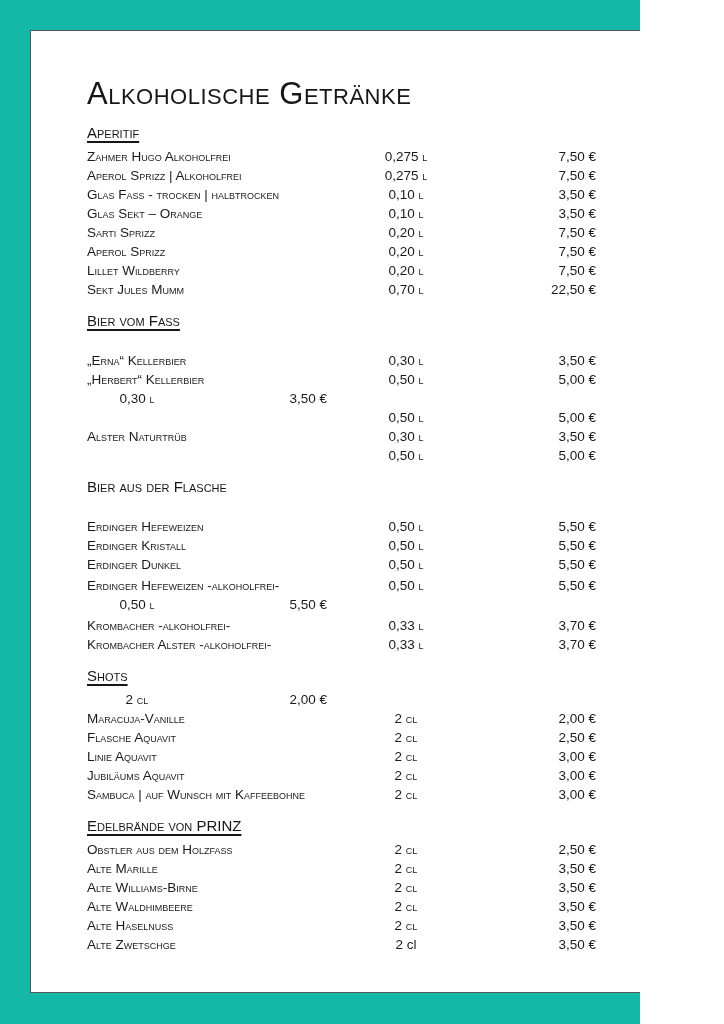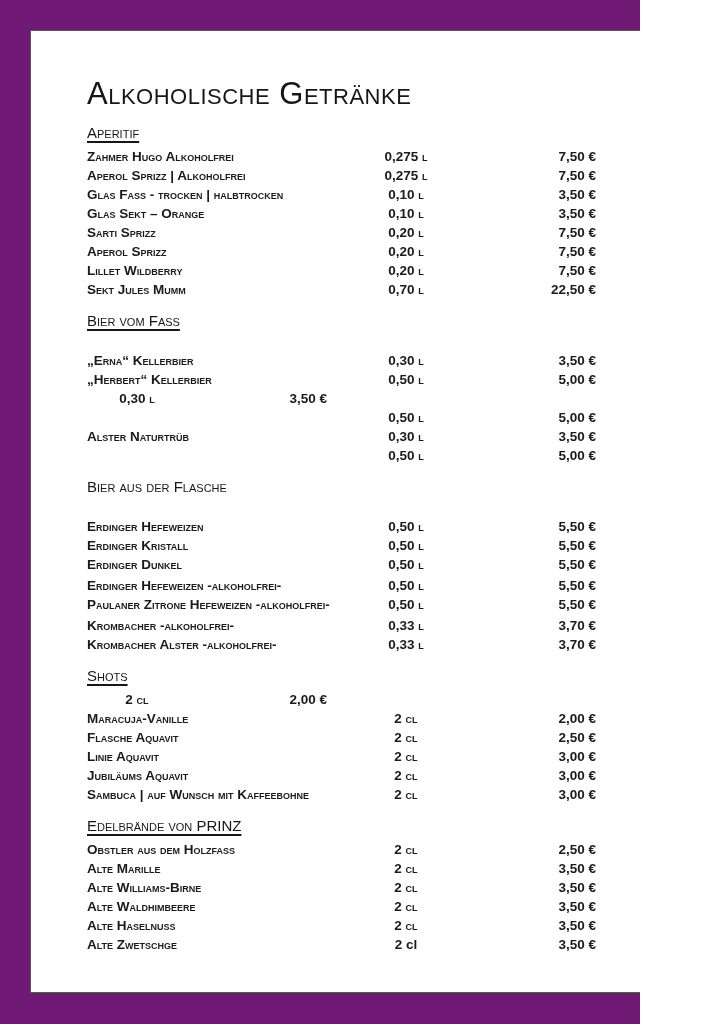--- a/index.html
+++ b/index.html
@@ -6,21 +6,21 @@
     margin: 0;
     padding: 0;
     background: #ffffff;
     font-family: "Liberation Sans", sans-serif;
     color: #1a1a1a;
   }
   .canvas {
     position: relative;
     width: 640px;
     height: 1024px;
-    background: #701a75;
+    background: #14b8a6;
     overflow: hidden;
   }
   .frame {
     position: absolute;
     left: 30px;
     top: 30px;
     width: 664px;
     height: 963px;
     border: 1.5px solid #585858;
     box-sizing: border-box;
@@ -52,21 +52,21 @@
     text-decoration-thickness: 1.5px;
     text-underline-offset: 3px;
   }
   h2.section-heading.gap-after { margin-bottom: 21px; }
   .group + .group { margin-top: 2px; }
   .menu-row {
     display: flex;
     align-items: flex-end;
     line-height: 19px;
     font-size: 13.5px;
-    font-weight: 700;
+    font-weight: 400;
     font-variant: small-caps;
     white-space: nowrap;
   }
   .menu-row .item-name  { width: 269px; flex: none; }
   .menu-row .item-qty   { width: 100px; flex: none; text-align: center; }
   .menu-row .item-price { width: 140px; flex: none; text-align: right; }
   .item-qty.qty-lower   { font-variant: normal; }
 </style>
 </head>
 <body>
@@ -173,21 +173,20 @@
               <span class="item-price">5,50 €</span>
             </div>
           </div>
           <div class="group">
             <div class="menu-row">
               <span class="item-name">Erdinger Hefeweizen -alkoholfrei-</span>
               <span class="item-qty">0,50 l</span>
               <span class="item-price">5,50 €</span>
             </div>
             <div class="menu-row">
-              <span class="item-name">Paulaner Zitrone Hefeweizen -alkoholfrei-</span>
               <span class="item-qty">0,50 l</span>
               <span class="item-price">5,50 €</span>
             </div>
           </div>
           <div class="group">
             <div class="menu-row">
               <span class="item-name">Krombacher -alkoholfrei-</span>
               <span class="item-qty">0,33 l</span>
               <span class="item-price">3,70 €</span>
             </div>

